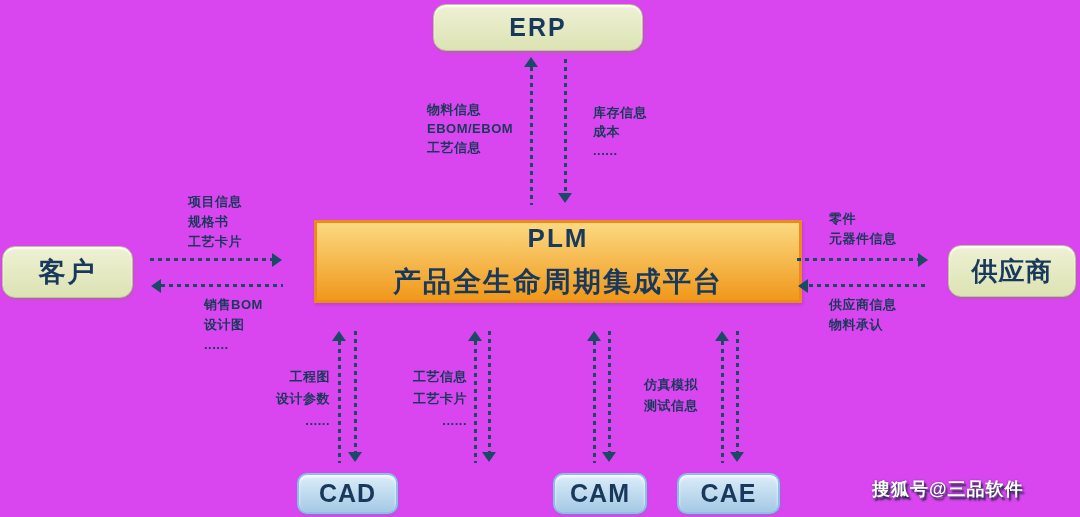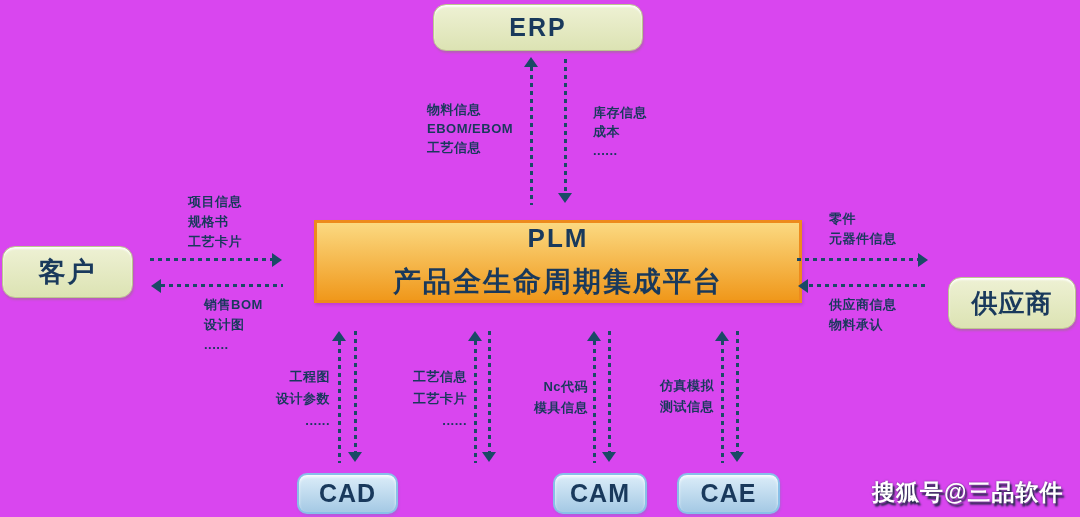--- a/index.html
+++ b/index.html
@@ -51,40 +51,40 @@
   .ah.down{border-left:7px solid transparent;border-right:7px solid transparent;border-top:10px solid var(--arrow);}
   .ah.left{border-top:7px solid transparent;border-bottom:7px solid transparent;border-right:10px solid var(--arrow);}
   .ah.right{border-top:7px solid transparent;border-bottom:7px solid transparent;border-left:10px solid var(--arrow);}
   
   .lbl{position:absolute;color:var(--text);font-weight:bold;font-size:13px;
     line-height:19px;letter-spacing:.5px;white-space:nowrap;}
   .lh20{line-height:20px;} .lh21{line-height:21px;} .lh22{line-height:22px;}
   .r{text-align:right;}
   
   .watermark{
-    position:absolute;font-size:23px;font-weight:bold;letter-spacing:1px;
+    position:absolute;font-size:18px;font-weight:bold;letter-spacing:1px;
     color:var(--watermark_color);
     text-shadow:2px 3px 2px rgba(22,40,62,.95),0 0 2px rgba(22,40,62,.6);
   }
 </style>
 </head>
 <body>
 
 <div class="canvas">
 
   <div class="node green erp" style="left:433px;top:4px;width:210px;height:47px;">ERP</div>
 
   <div class="node plm-box" style="left:295px;top:220px;width:488px;height:83px;margin-left:19px;">
     <div class="plm-title">PLM</div>
     <div class="plm-sub">产品全生命周期集成平台</div>
   </div>
 
   <div class="node green customer" style="left:2px;top:246px;width:131px;height:52px;">客户</div>
 
-  <div class="node green supplier" style="left:948px;top:245px;width:128px;height:52px;margin-top:32px;">供应商</div>
+  <div class="node green supplier" style="left:948px;top:245px;width:128px;height:52px;">供应商</div>
 
   <div class="node blue" style="left:297px;top:473px;width:101px;height:41px;text-align:center;">CAD</div>
   <div class="node blue" style="left:553px;top:473px;width:94px;height:41px;">CAM</div>
   <div class="node blue" style="left:677px;top:473px;width:103px;height:41px;">CAE</div>
 
   <div class="ah up" style="left:524px;top:57px;"></div>
   <div class="vline" style="left:530px;top:67px;height:138px;"></div>
   <div class="vline" style="left:564px;top:59px;height:134px;"></div>
   <div class="ah down" style="left:558px;top:193px;"></div>
 
@@ -157,25 +157,21 @@
     <div>设计参数</div>
     <div>......</div>
   </div>
 
   <div class="lbl lh22 r" style="left:392px;top:366px;width:75px;">
     <div>工艺信息</div>
     <div>工艺卡片</div>
     <div>......</div>
   </div>
 
-  <div class="lbl lh21 r" style="left:513px;top:376px;width:75px;">
-    <div>Nc代码</div>
-    <div>模具信息</div>
-  </div>
 
-  <div class="lbl lh21" style="left:660px;top:375px;">
+  <div class="lbl lh21" style="left:644px;top:375px;font-family:Liberation Mono, monospace;">
     <div>仿真模拟</div>
     <div>测试信息</div>
   </div>
 
   <div class="watermark" style="left:872px;top:477px;">搜狐号@三品软件</div>
 
 </div>
 
 </body></html>

